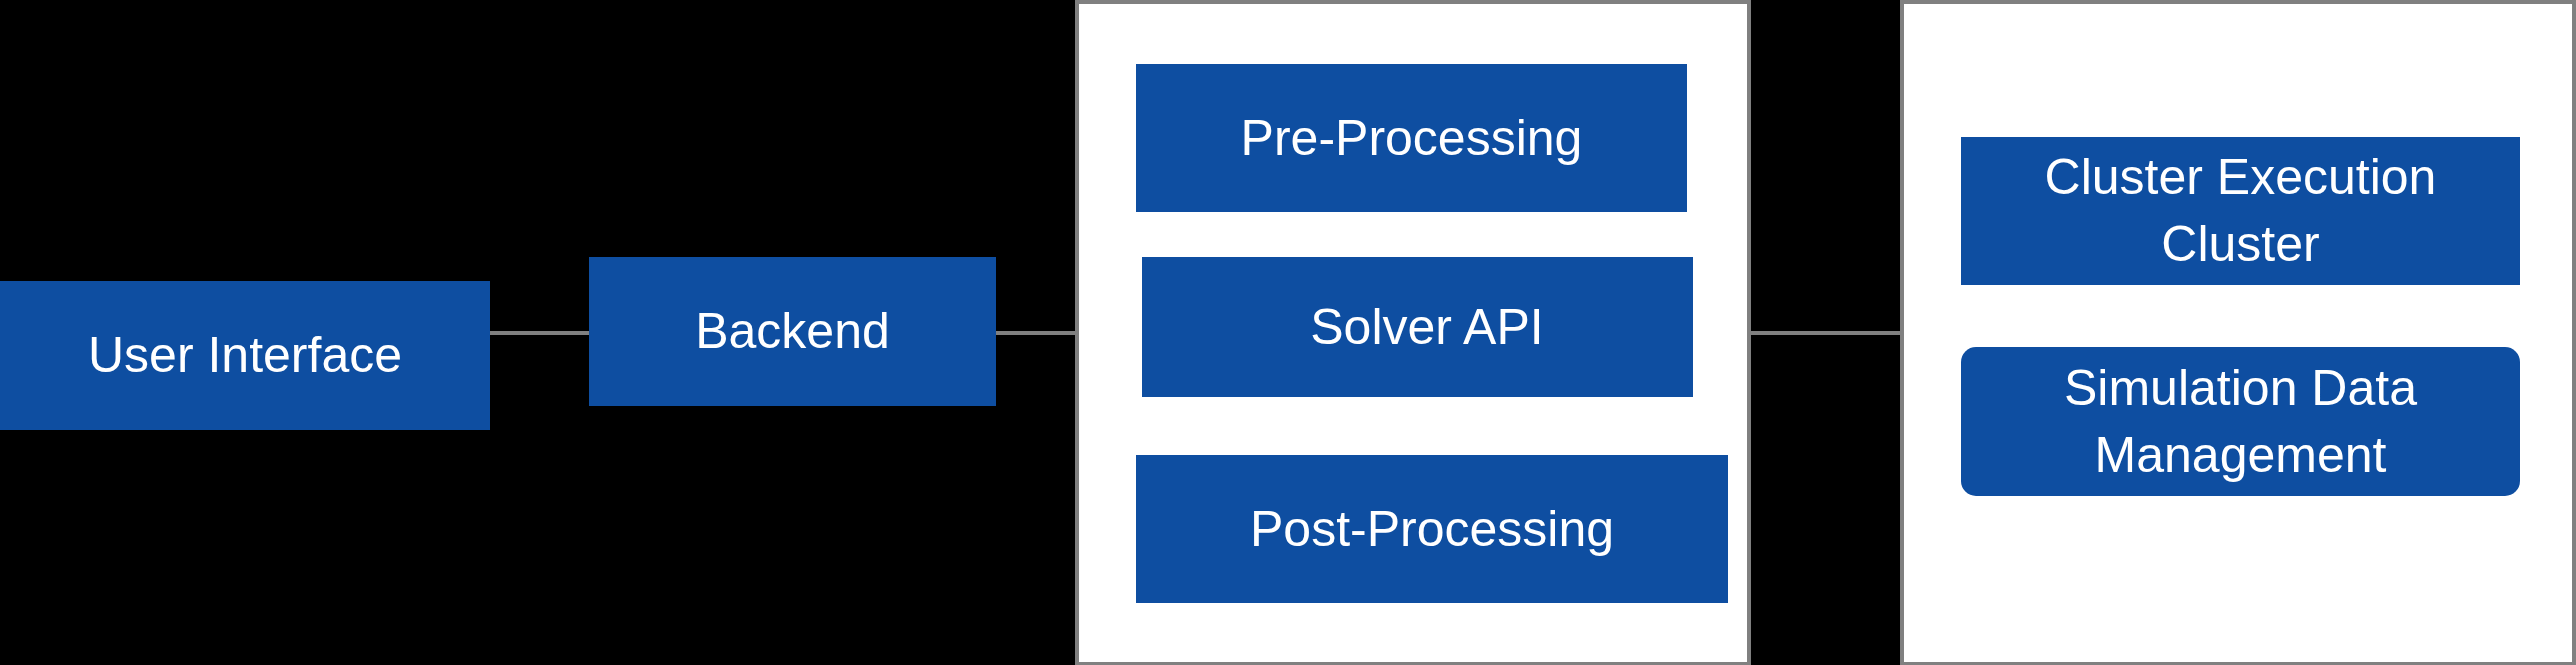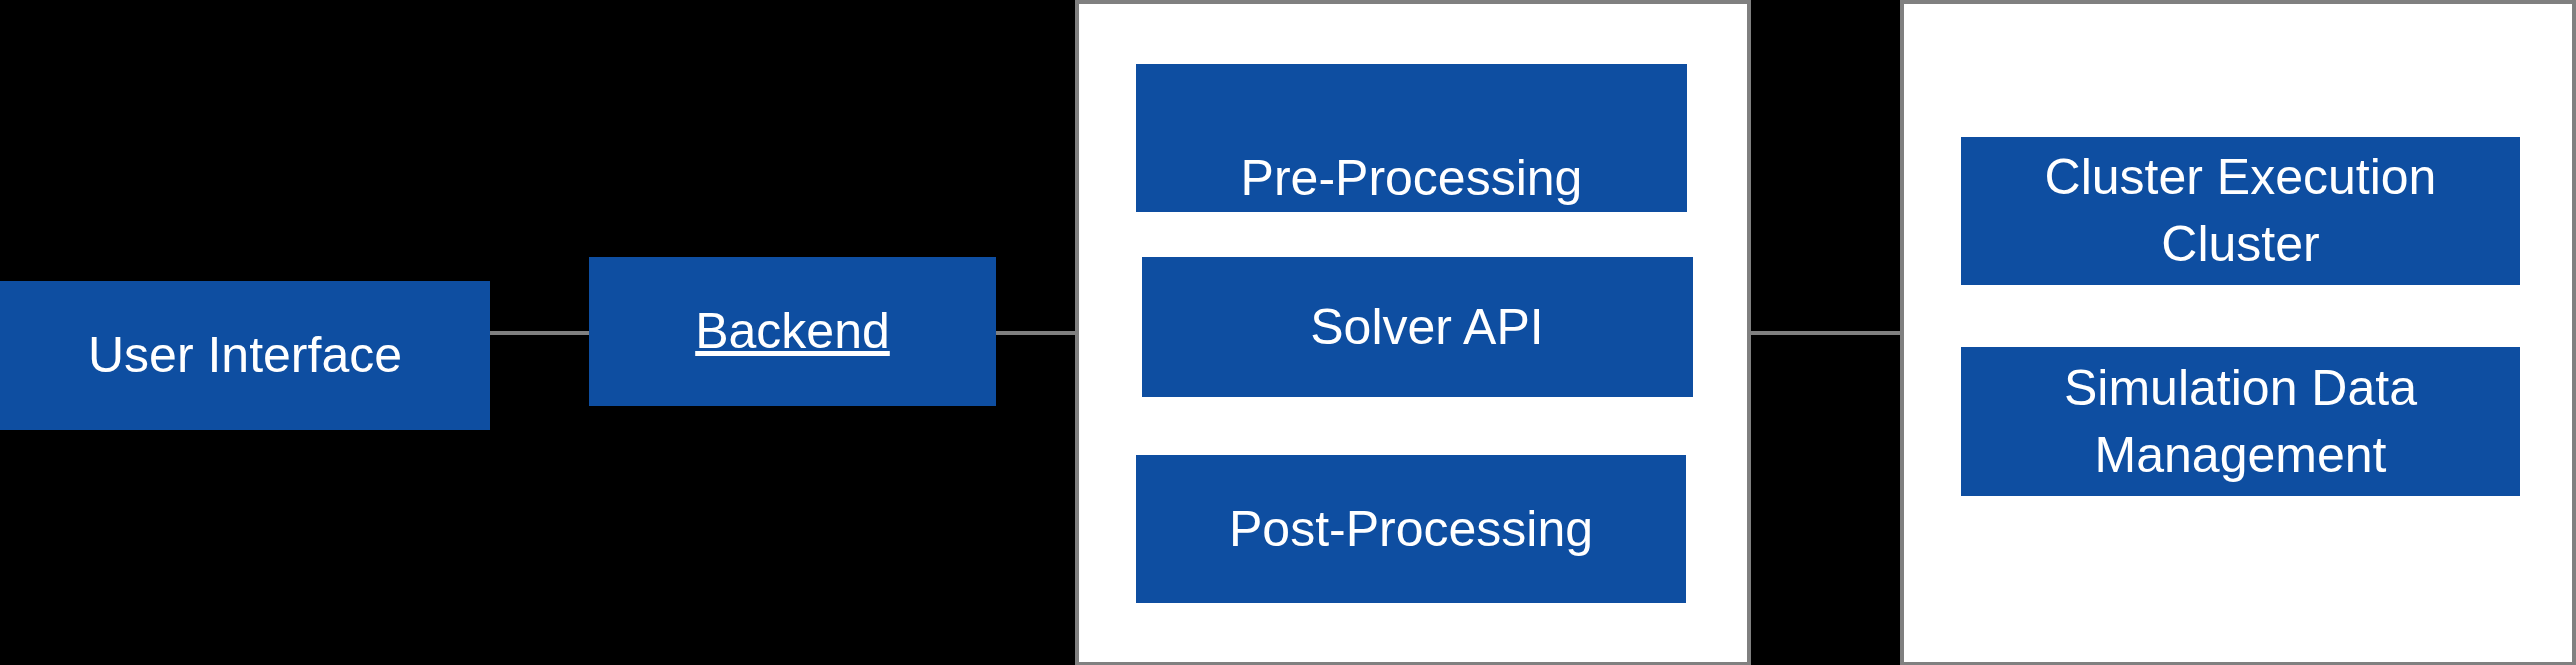--- a/index.html
+++ b/index.html
@@ -37,31 +37,31 @@
   .group {
     position: absolute;
     top: 0;
     height: 666px;
     background: #ffffff;
     border: 4.3px solid var(--line, #808080);
     box-sizing: border-box;
   }
   
   .n-ui      { left: 0px;    top: 257px; width: 490px; height: 149px; margin-top: 24px; }
-  .n-backend { left: 589px;  top: 257px; width: 407px; height: 149px; text-decoration: underline; }
+  .n-backend { left: 589px;  top: 257px; width: 407px; height: 149px; }
   .c-a { left: 490px;  width: 99px; }
   .c-b { left: 996px; width: 79px; }
   .c-c { left: 1751px; width: 149px; }
   .g-core { left: 1075px; width: 676px; }
   .g-hpc  { left: 1900px; width: 676px; }
-  .n-pre  { left: 57px; top: 60px;  width: 551px; height: 148px; align-items: flex-end; }
+  .n-pre  { left: 57px; top: 60px;  width: 551px; height: 148px; }
   .n-api  { left: 63px; top: 253px; width: 551px; height: 140px; padding-left: 47px; }
-  .n-post { left: 57px; top: 451px; width: 550px; height: 148px; }
+  .n-post { left: 57px; top: 451px; width: 592px; height: 148px; }
   .n-sec  { left: 57px; top: 133px; width: 559px; height: 148px; }
-  .n-sdm  { left: 57px; top: 343px; width: 559px; height: 149px; }
+  .n-sdm  { left: 57px; top: 343px; width: 559px; height: 149px; border-radius: 15px; }
 </style>
 </head>
 <body>
 
 <div class="canvas">
 
   <div class="node n-ui">
     <span>User Interface</span>
   </div>
 

